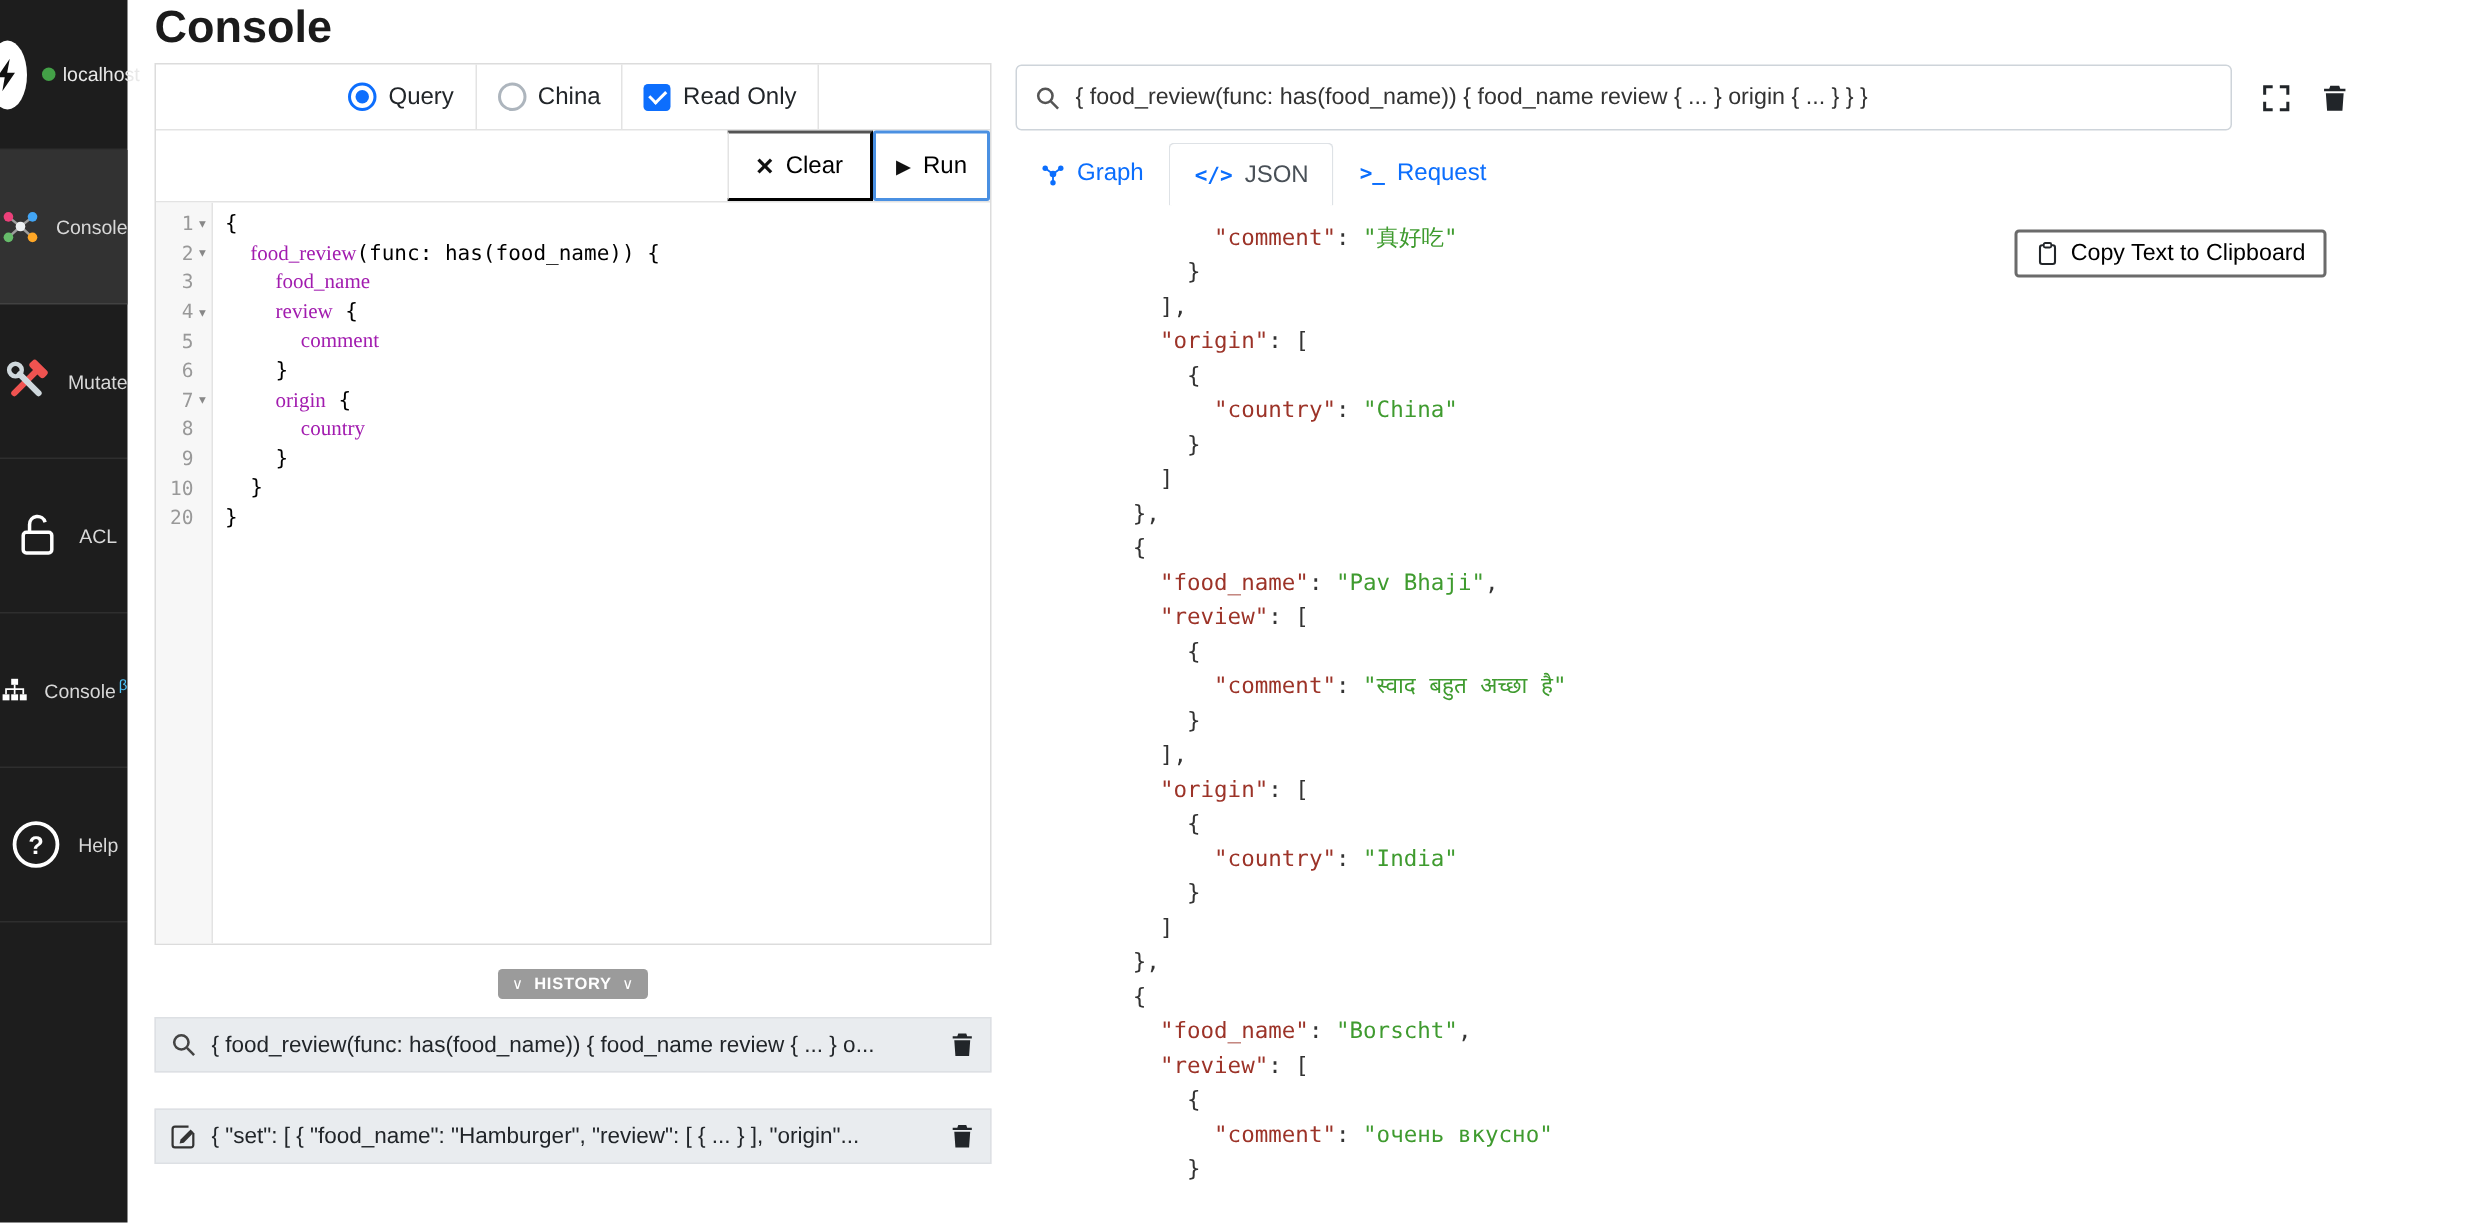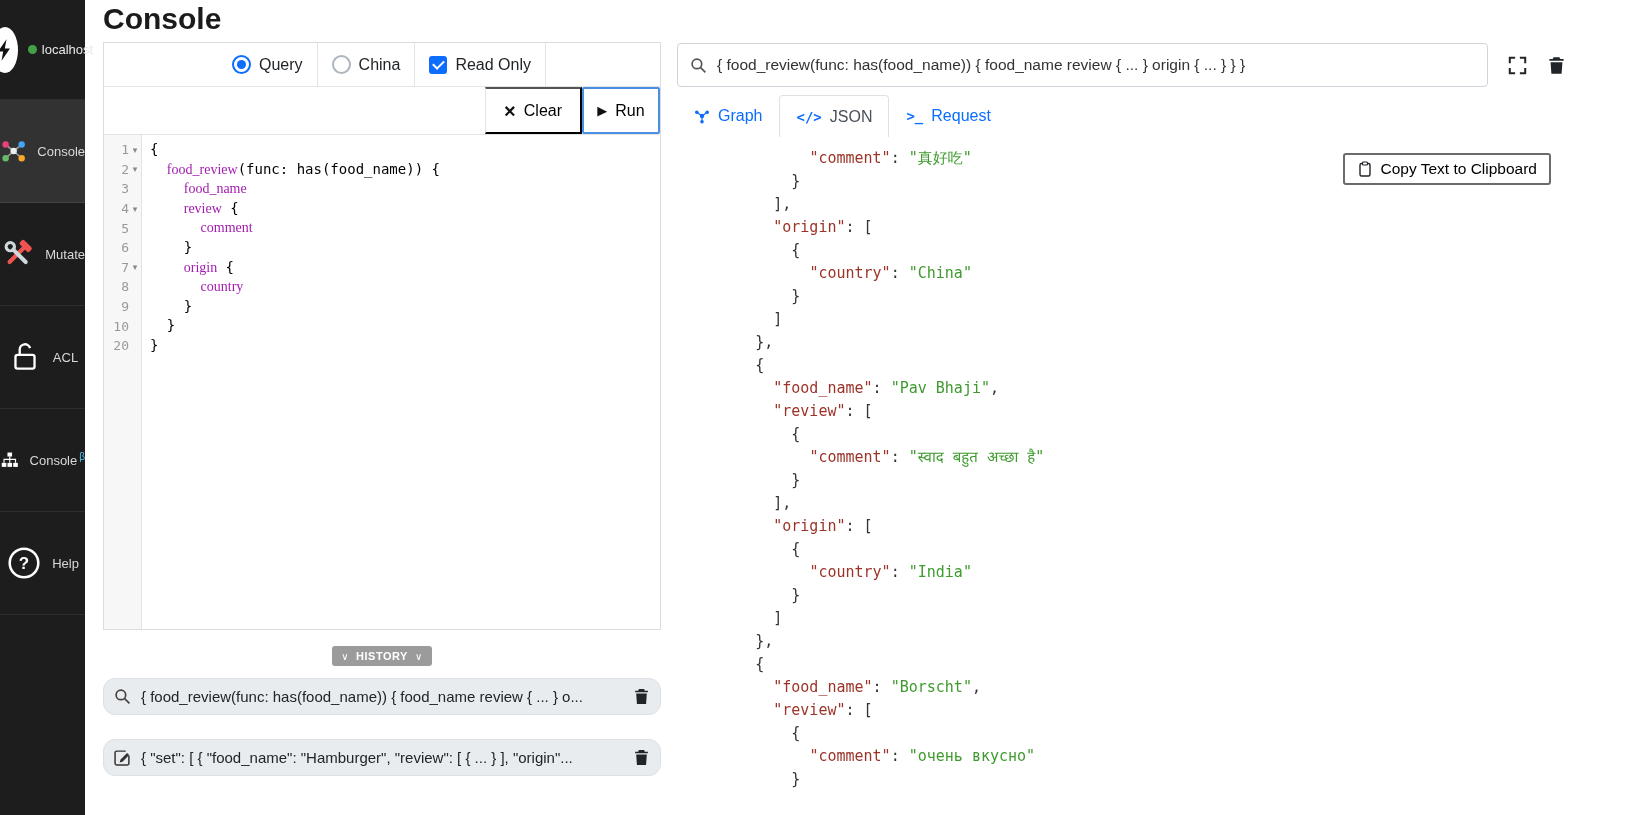--- a/index.html
+++ b/index.html
@@ -65,21 +65,21 @@
   .fold { width:12px; text-align:center; color:#888; font-size:9px; font-family:"DejaVu Sans",sans-serif; }
   .codearea { flex:1; padding:5px 0 0 8px; cursor:text; }
   .code-row { height:19.6px; line-height:19.6px; font-size:14px; white-space:pre; color:#000; }
   .cm-field { color:#a21caf;font-family:Liberation Serif, serif; }
 
   
   .hist-toggle-wrap { display:flex; justify-content:center; margin-top:16px; }
   .hist-pill { display:flex; align-items:center; gap:7px; background:#9b9b9b; color:#fff;
     font-size:11px; font-weight:700; letter-spacing:.5px; padding:4px 9px; border-radius:3px; cursor:pointer; }
   .chev { font-size:10px; font-weight:400; }
-  .hist-item { margin-top:12px; height:37px; background:#e9ecef; border:1px solid #dde0e4; border-radius:12px;
+  .hist-item { margin-top:12px; height:37px; background:#e9ecef; border:1px solid #dde0e4; border-radius:0;
     display:flex; align-items:center; gap:10px; padding:0 10px; cursor:pointer; }
   .hist-item + .hist-item { margin-top:24px; }
   .hist-text { flex:1; font-size:15px; color:#212529; white-space:nowrap; overflow:hidden; }
   .icon-btn { background:none; border:none; padding:0; display:flex; align-items:center; cursor:pointer; color:#212529; }
 
   
   .query-bar { display:flex; align-items:center; gap:20px; height:44px; margin-top:1px; }
   .query-box { flex:1; height:44px; border:1px solid #ced4da; border-radius:4px;
     display:flex; align-items:center; gap:10px; padding:0 12px; cursor:pointer; }
   .query-text { font-size:15.5px; color:#333; white-space:nowrap; overflow:hidden; }

